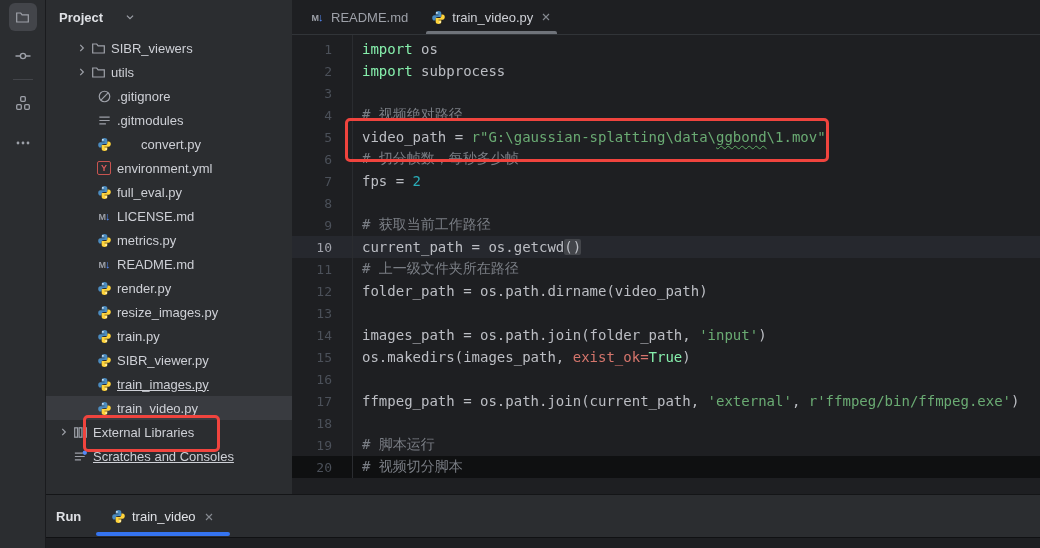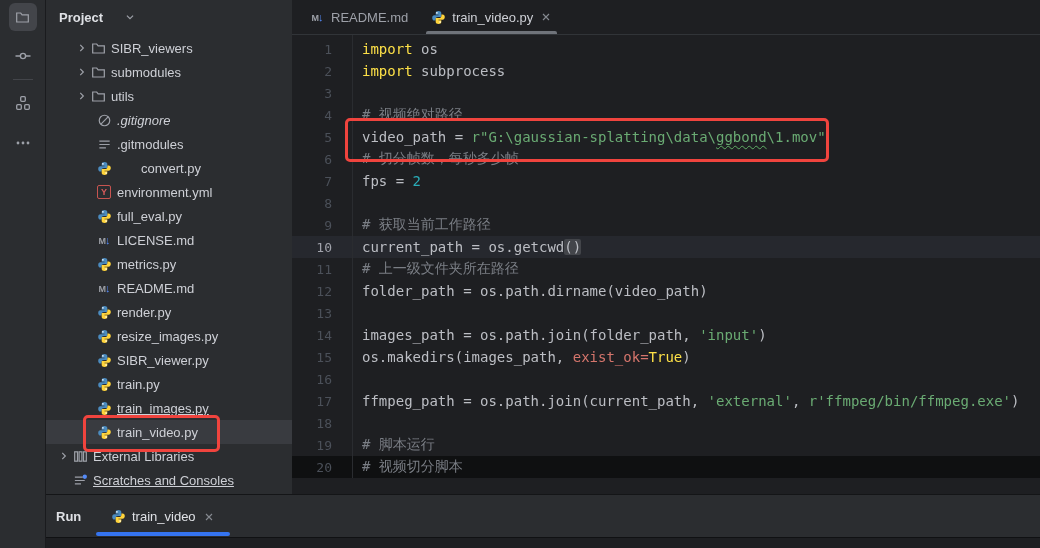--- a/index.html
+++ b/index.html
@@ -41,21 +41,21 @@
   .tab.active::after{content:"";position:absolute;left:7px;right:7px;bottom:0;height:3px;background:#6F737A;border-radius:2px 2px 0 0}
   .tclose{width:14px;height:14px;display:inline-flex;align-items:center;justify-content:center;color:#868A91}
   #code{position:relative;padding-top:3px;font-family:"DejaVu Sans Mono","Liberation Mono",monospace;font-size:14px}
   #code::before{content:"";position:absolute;left:60px;top:0;bottom:0;width:1px;background:#2A2C30}
   .crow{height:22px;display:flex;align-items:center;white-space:pre}
   .crow.current{background:#26282E}
   .crow.current .gut{color:#A1A3AB}
   .crow.band{background:#0F1011}
   .gut{width:40px;text-align:right;color:#4B5059;font-size:13px;flex:none}
   .ctext{padding-left:30px}
-  .tk-kw{color:#fde047}
+  .tk-kw{color:#86efac}
   .tk-pl{color:#BCBEC4}
   .tk-st{color:#6AAB73}
   .tk-nm{color:#2AACB8}
   .tk-cm{color:#7A7E85}
   .tk-na{color:#D5756C}
   .sq{text-decoration:underline wavy #5FAD65;text-decoration-thickness:1px;text-underline-offset:3px}
   .ph{background:#43454A;border-radius:2px}
   
   #runbar{position:absolute;left:46px;top:494px;right:0;height:43px;background:#2B2D30;
     border-top:1px solid #141517;display:flex;align-items:center}
@@ -136,36 +136,23 @@
         <span class="ic chev">
           <svg width="14" height="14" viewBox="0 0 16 16" fill="none" stroke="currentColor" stroke-width="1.4">
             <path d="M6 4.5 9.5 8 6 11.5"></path>
           </svg>
         </span>
         <span class="ic">
           <svg width="15" height="15" viewBox="0 0 16 16" fill="none" stroke="currentColor" stroke-width="1.3">
             <path d="M1.8 3.2h4.3l1.5 1.9h6.6v7.7H1.8z"></path>
           </svg>
         </span>
-        <span class="tlabel">submodules</span>
-      </div>
-      <div class="trow" style="padding-left: 28px;">
-        <span class="ic chev">
-          <svg width="14" height="14" viewBox="0 0 16 16" fill="none" stroke="currentColor" stroke-width="1.4">
-            <path d="M6 4.5 9.5 8 6 11.5"></path>
-          </svg>
-        </span>
-        <span class="ic">
-          <svg width="15" height="15" viewBox="0 0 16 16" fill="none" stroke="currentColor" stroke-width="1.3">
-            <path d="M1.8 3.2h4.3l1.5 1.9h6.6v7.7H1.8z"></path>
-          </svg>
-        </span>
         <span class="tlabel">utils</span>
       </div>
-      <div class="trow" style="padding-left: 50px; font-style: italic;">
+      <div class="trow" style="padding-left: 50px;">
         <span class="ic">
           <svg width="15" height="15" viewBox="0 0 16 16" fill="none" stroke="currentColor" stroke-width="1.3">
             <circle cx="8" cy="8" r="5.6"></circle>
             <path d="M4.2 11.8 11.8 4.2"></path>
           </svg>
         </span>
         <span class="tlabel">.gitignore</span>
       </div>
       <div class="trow" style="padding-left: 50px;">
         <span class="ic">
@@ -256,32 +243,32 @@
       </div>
       <div class="trow" style="padding-left: 50px;">
         <span class="ic">
           <svg width="15" height="15" viewBox="0 0 16 16">
             <path fill="#4B8BBE" d="M7.9 1C6 1 5 1.9 5 3.1V5h3.1v.7H3.6C2.1 5.7 1.3 7 1.3 8.5s.8 2.8 2.3 2.8h1.3V9.6c0-1.3 1.1-2.2 2.4-2.2H11V3.1C11 1.9 9.8 1 7.9 1z"></path>
             <circle cx="6.3" cy="3.1" r=".85" fill="#fff"></circle>
             <path fill="#FFD43B" d="M8.1 15c1.9 0 2.9-.9 2.9-2.1V11H7.9v-.7h4.5c1.5 0 2.3-1.3 2.3-2.8s-.8-2.8-2.3-2.8h-1.3v1.7c0 1.3-1.1 2.2-2.4 2.2H5v4.3C5 14.1 6.2 15 8.1 15z"></path>
             <circle cx="9.7" cy="12.9" r=".85" fill="#fff"></circle>
           </svg>
         </span>
+        <span class="tlabel">train.py</span>
+      </div>
+      <div class="trow" style="padding-left: 50px;">
+        <span class="ic">
+          <svg width="15" height="15" viewBox="0 0 16 16">
+            <path fill="#4B8BBE" d="M7.9 1C6 1 5 1.9 5 3.1V5h3.1v.7H3.6C2.1 5.7 1.3 7 1.3 8.5s.8 2.8 2.3 2.8h1.3V9.6c0-1.3 1.1-2.2 2.4-2.2H11V3.1C11 1.9 9.8 1 7.9 1z"></path>
+            <circle cx="6.3" cy="3.1" r=".85" fill="#fff"></circle>
+            <path fill="#FFD43B" d="M8.1 15c1.9 0 2.9-.9 2.9-2.1V11H7.9v-.7h4.5c1.5 0 2.3-1.3 2.3-2.8s-.8-2.8-2.3-2.8h-1.3v1.7c0 1.3-1.1 2.2-2.4 2.2H5v4.3C5 14.1 6.2 15 8.1 15z"></path>
+            <circle cx="9.7" cy="12.9" r=".85" fill="#fff"></circle>
+          </svg>
+        </span>
         <span class="tlabel">SIBR_viewer.py</span>
-      </div>
-      <div class="trow" style="padding-left: 50px;">
-        <span class="ic">
-          <svg width="15" height="15" viewBox="0 0 16 16">
-            <path fill="#4B8BBE" d="M7.9 1C6 1 5 1.9 5 3.1V5h3.1v.7H3.6C2.1 5.7 1.3 7 1.3 8.5s.8 2.8 2.3 2.8h1.3V9.6c0-1.3 1.1-2.2 2.4-2.2H11V3.1C11 1.9 9.8 1 7.9 1z"></path>
-            <circle cx="6.3" cy="3.1" r=".85" fill="#fff"></circle>
-            <path fill="#FFD43B" d="M8.1 15c1.9 0 2.9-.9 2.9-2.1V11H7.9v-.7h4.5c1.5 0 2.3-1.3 2.3-2.8s-.8-2.8-2.3-2.8h-1.3v1.7c0 1.3-1.1 2.2-2.4 2.2H5v4.3C5 14.1 6.2 15 8.1 15z"></path>
-            <circle cx="9.7" cy="12.9" r=".85" fill="#fff"></circle>
-          </svg>
-        </span>
-        <span class="tlabel">train.py</span>
       </div>
       <div class="trow" style="padding-left: 50px; text-decoration: underline;">
         <span class="ic">
           <svg width="15" height="15" viewBox="0 0 16 16">
             <path fill="#4B8BBE" d="M7.9 1C6 1 5 1.9 5 3.1V5h3.1v.7H3.6C2.1 5.7 1.3 7 1.3 8.5s.8 2.8 2.3 2.8h1.3V9.6c0-1.3 1.1-2.2 2.4-2.2H11V3.1C11 1.9 9.8 1 7.9 1z"></path>
             <circle cx="6.3" cy="3.1" r=".85" fill="#fff"></circle>
             <path fill="#FFD43B" d="M8.1 15c1.9 0 2.9-.9 2.9-2.1V11H7.9v-.7h4.5c1.5 0 2.3-1.3 2.3-2.8s-.8-2.8-2.3-2.8h-1.3v1.7c0 1.3-1.1 2.2-2.4 2.2H5v4.3C5 14.1 6.2 15 8.1 15z"></path>
             <circle cx="9.7" cy="12.9" r=".85" fill="#fff"></circle>
           </svg>
         </span>

